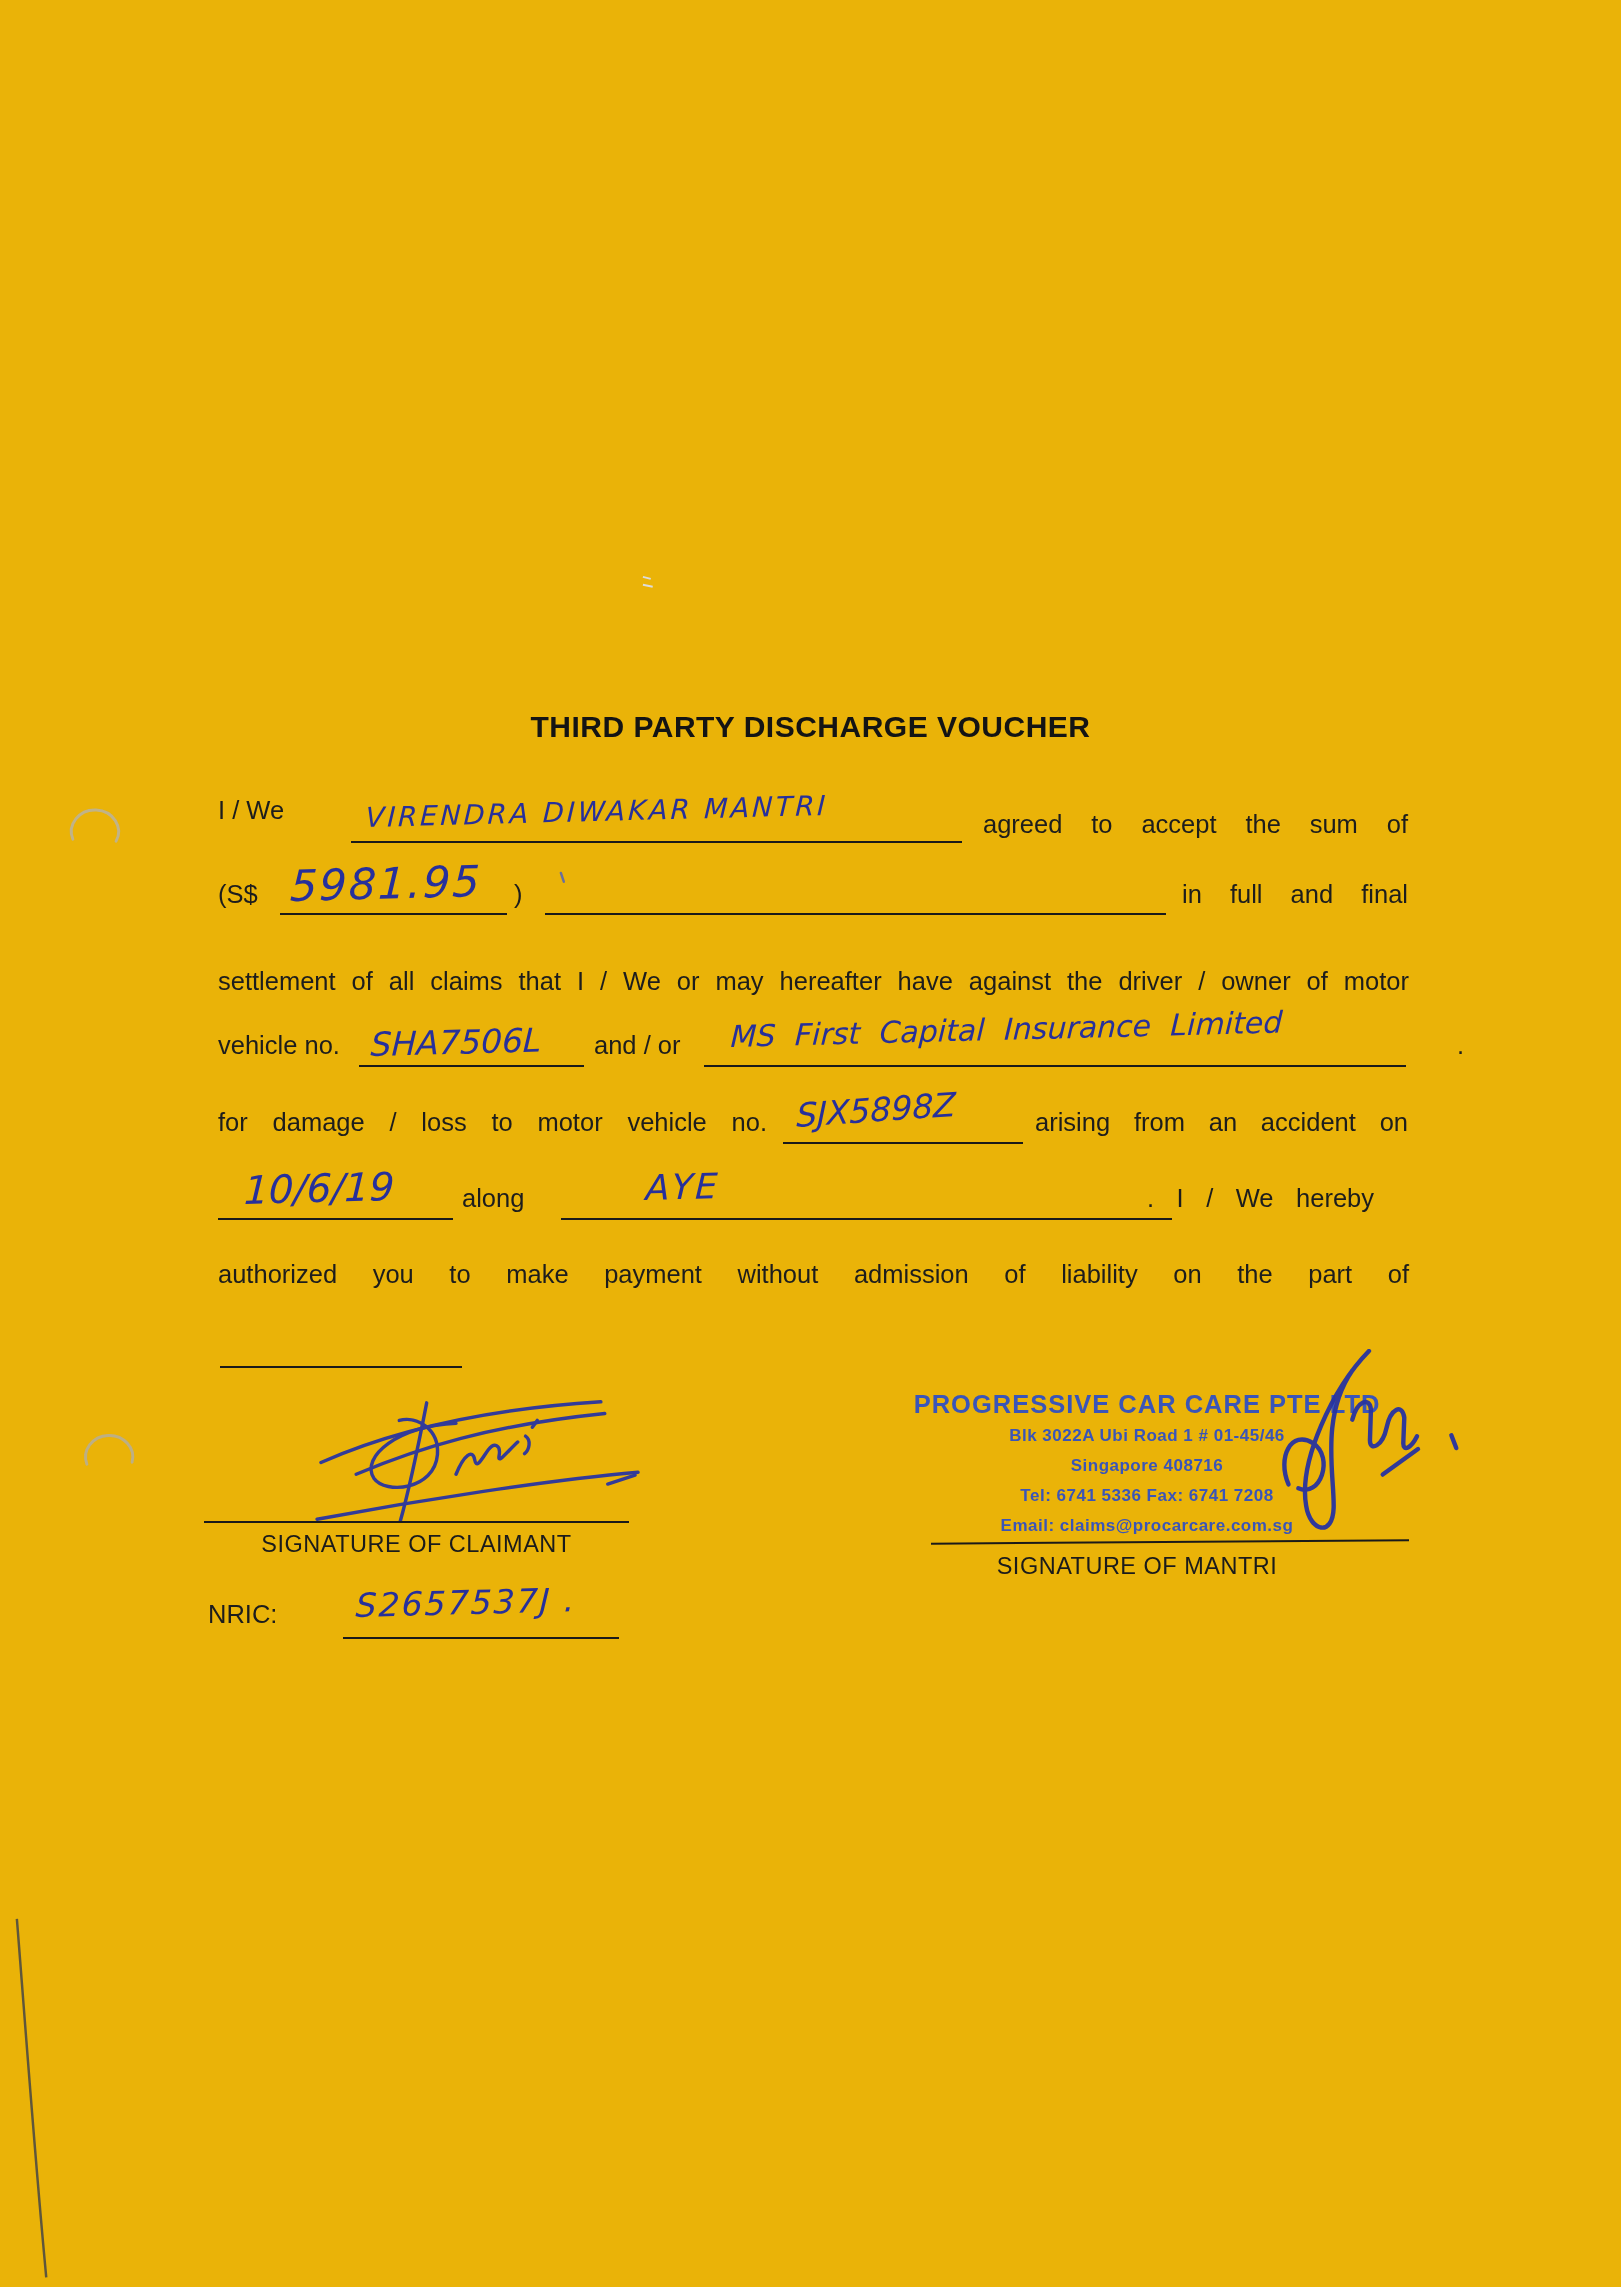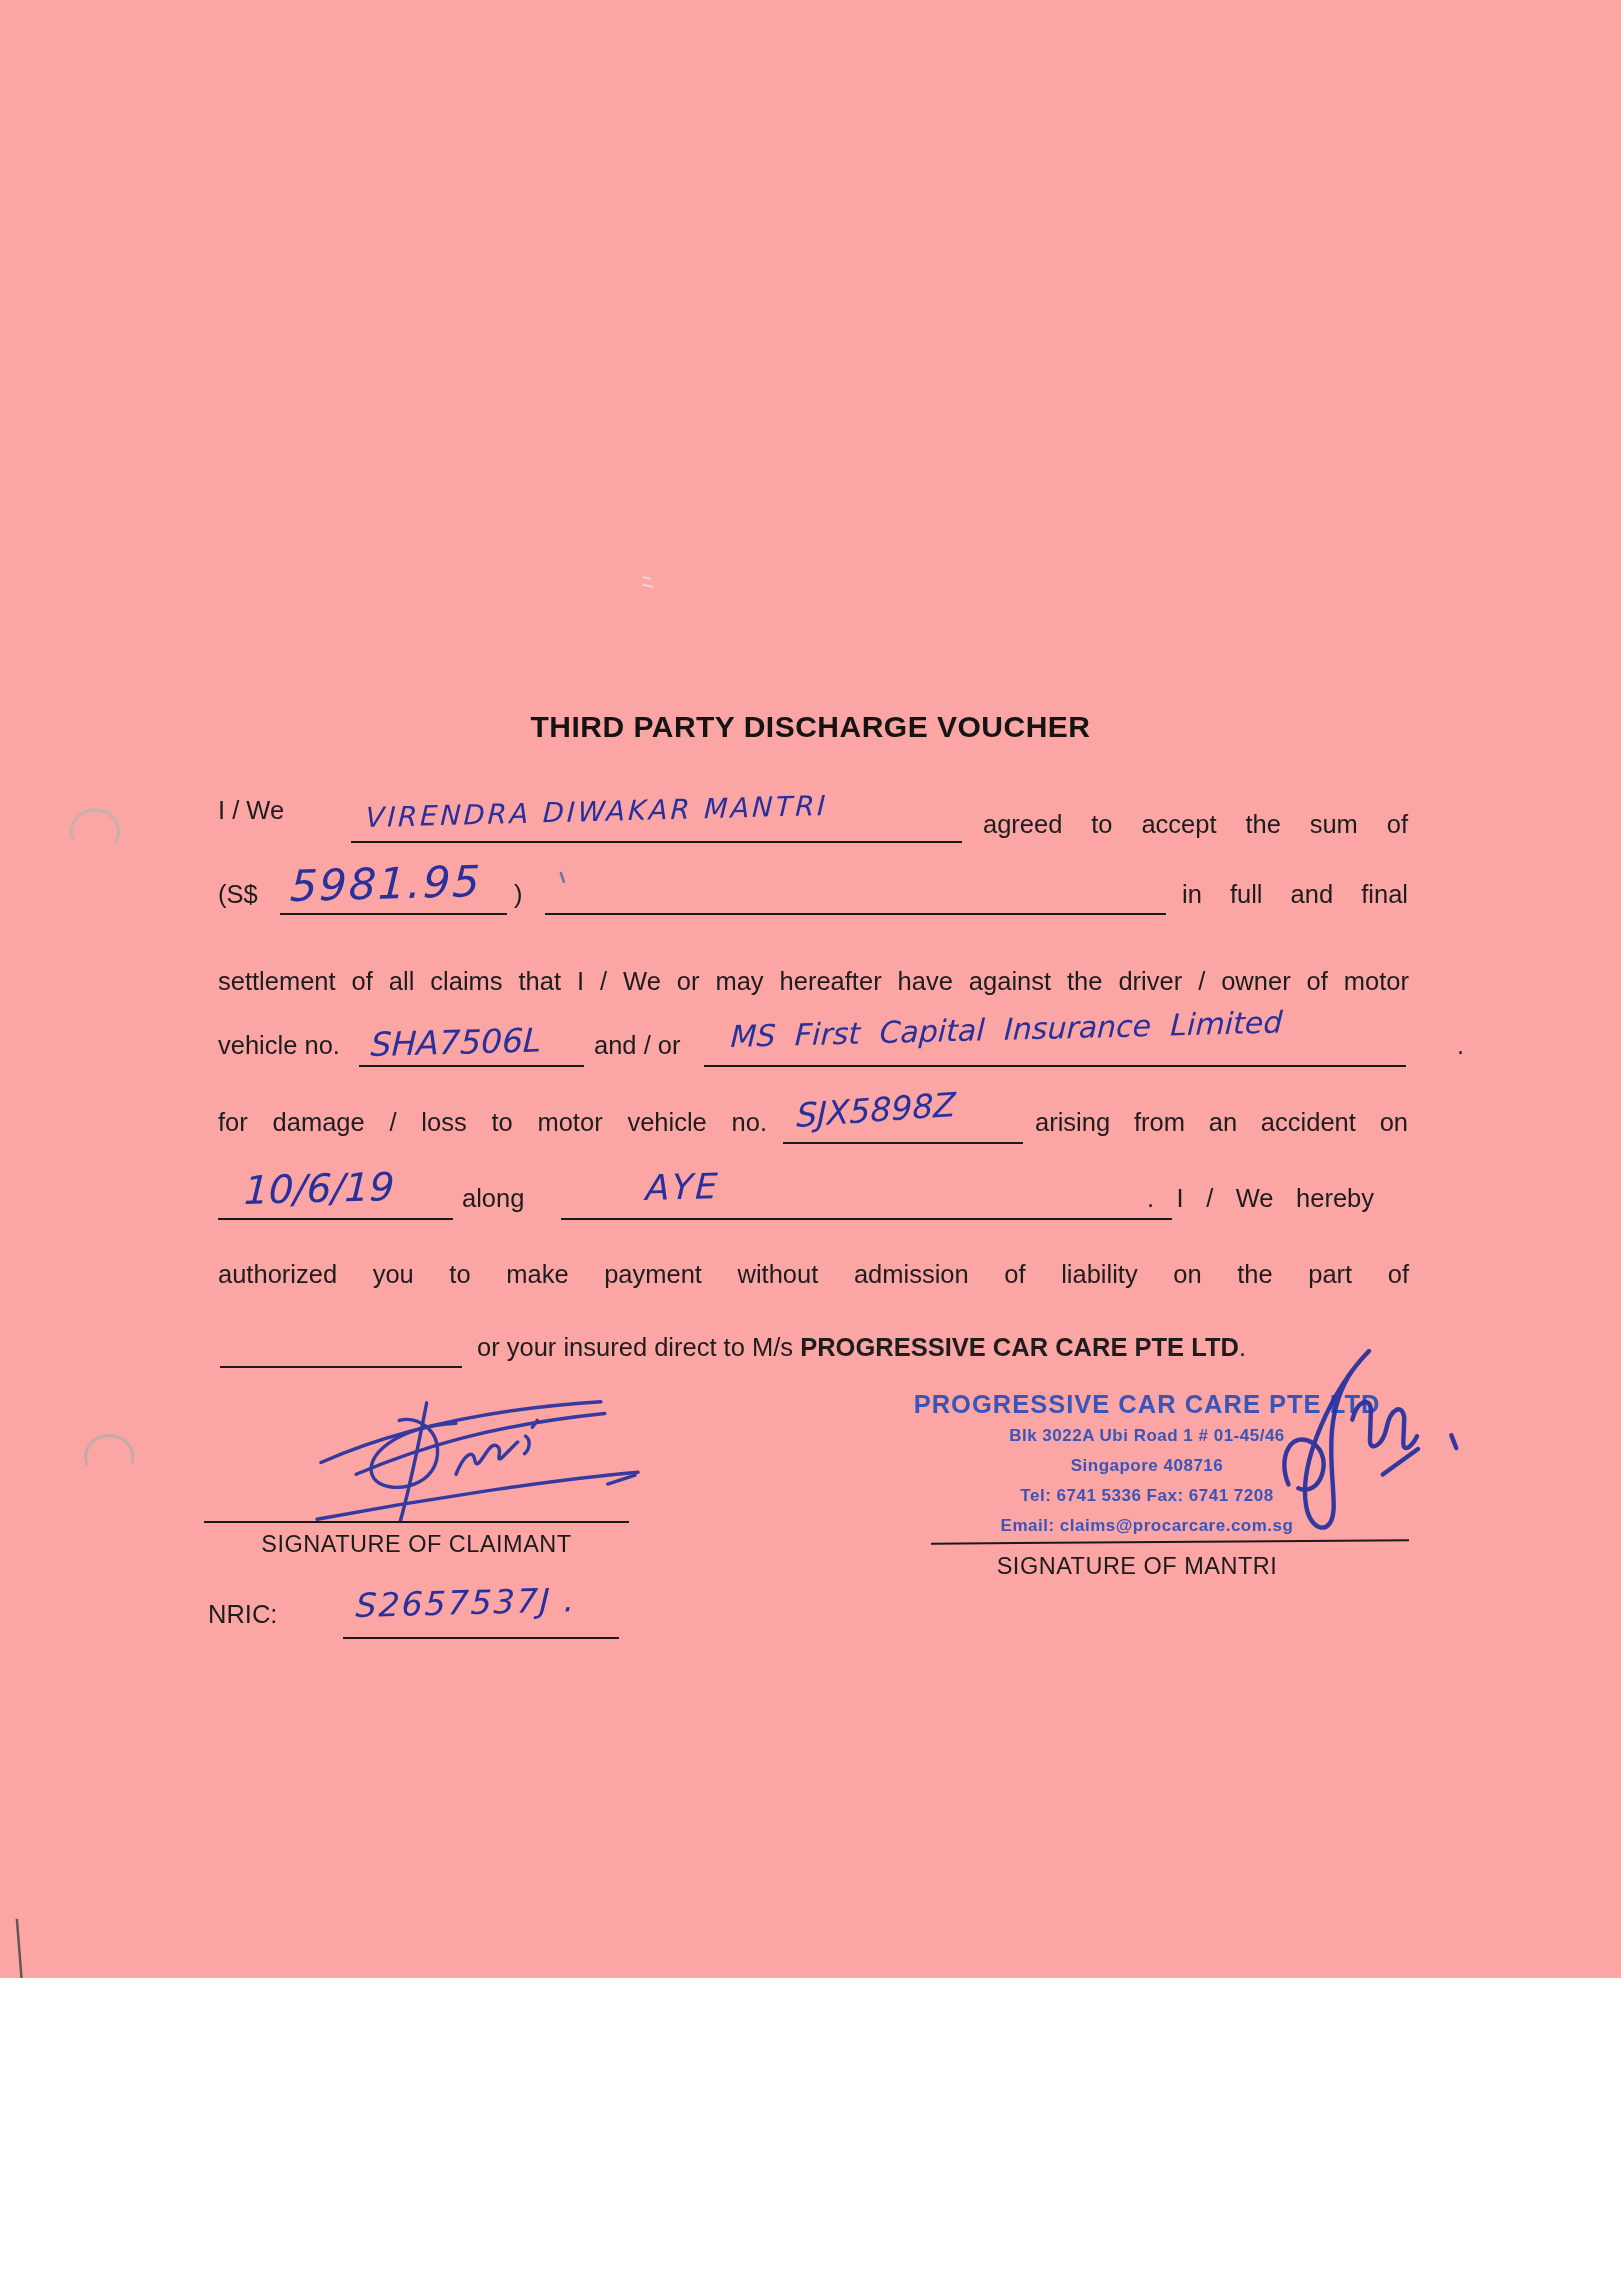--- a/index.html
+++ b/index.html
@@ -1,16 +1,16 @@
 <!DOCTYPE html>
 <html><head>
 <meta charset="utf-8">
 <style>
   html,body{margin:0;padding:0;background:#ffffff;}
-  .page{position:relative;width:1621px;height:1978px;background:#fca5a5;overflow:hidden;
+  .page{position:relative;width:1621px;height:2287px;background:#eab308;overflow:hidden;
         font-family:"Liberation Sans",sans-serif;color:#1b1b1b;}
   .abs{position:absolute;}
   .print{font-size:25.5px;color:#1d1d1d;white-space:nowrap;}
   .jl{text-align:justify;text-align-last:justify;white-space:normal;}
   .title{width:100%;text-align:center;font-size:30px;font-weight:bold;letter-spacing:0.5px;color:#141414;}
   .uline{height:0;border-top:2.9px solid #1a1a1a;}
   .hw{font-family:"DejaVu Sans",sans-serif;font-style:italic;color:#27309b;white-space:nowrap;
       transform:rotate(-1.5deg) skewX(-4deg);transform-origin:left bottom;}
   .stamp{width:500px;text-align:center;color:#3a55b8;line-height:30px;}
   .stamp .co{font-size:25.5px;font-weight:bold;letter-spacing:1px;line-height:33px;}
@@ -74,23 +74,20 @@
   <div class="abs uline" style="left:218px;top:1218px;width:235px;"></div>
   <span class="abs hw" style="left:243px;top:1168px;font-size:39px;">10/6/19</span>
   <span class="abs print" style="left:462px;top:1184px;">along</span>
   <div class="abs uline" style="left:561px;top:1218px;width:611px;"></div>
   <span class="abs hw" style="left:645px;top:1168px;font-size:35px;letter-spacing:2px;">AYE</span>
   <div class="abs print jl" style="left:1120px;top:1184px;width:227px;margin-left:27px;">. I / We hereby</div>
 
   <div class="abs print jl" style="left:218px;top:1260px;width:1191px;">authorized you to make payment without admission of liability on the part of</div>
 
   <div class="abs uline" style="left:220px;top:1366px;width:242px;"></div>
-  <div class="abs print" style="left:477px;top:1333px;">
-    <span>or your insured direct to M/s </span><span class="bold">PROGRESSIVE CAR CARE PTE LTD</span><span>.</span>
-  </div>
 
   <svg class="abs" style="left:309px;top:1394px;" width="343" height="137" viewBox="0 0 350 140">
     <g fill="none" stroke="#2a35a0" stroke-width="3.5" stroke-linecap="round" opacity="0.95">
       <path d="M12 70 C 80 40, 170 16, 298 8"></path>
       <path d="M48 82 C 112 55, 185 32, 302 20"></path>
       <path d="M150 30 C 92 32, 52 64, 66 86 C 78 103, 128 98, 131 62 C 133 36, 110 22, 92 27"></path>
       <path d="M120 9 C 112 50, 102 98, 93 130"></path>
       <path d="M150 82 C 158 62, 167 56, 169 67 C 171 78, 177 65, 183 57 C 189 49, 196 52, 194 63 C 192 73, 203 58, 213 49"></path>
       <path d="M221 43 C 227 47, 225 57, 220 61"></path>
       <path d="M228 34 l5 -7"></path>

